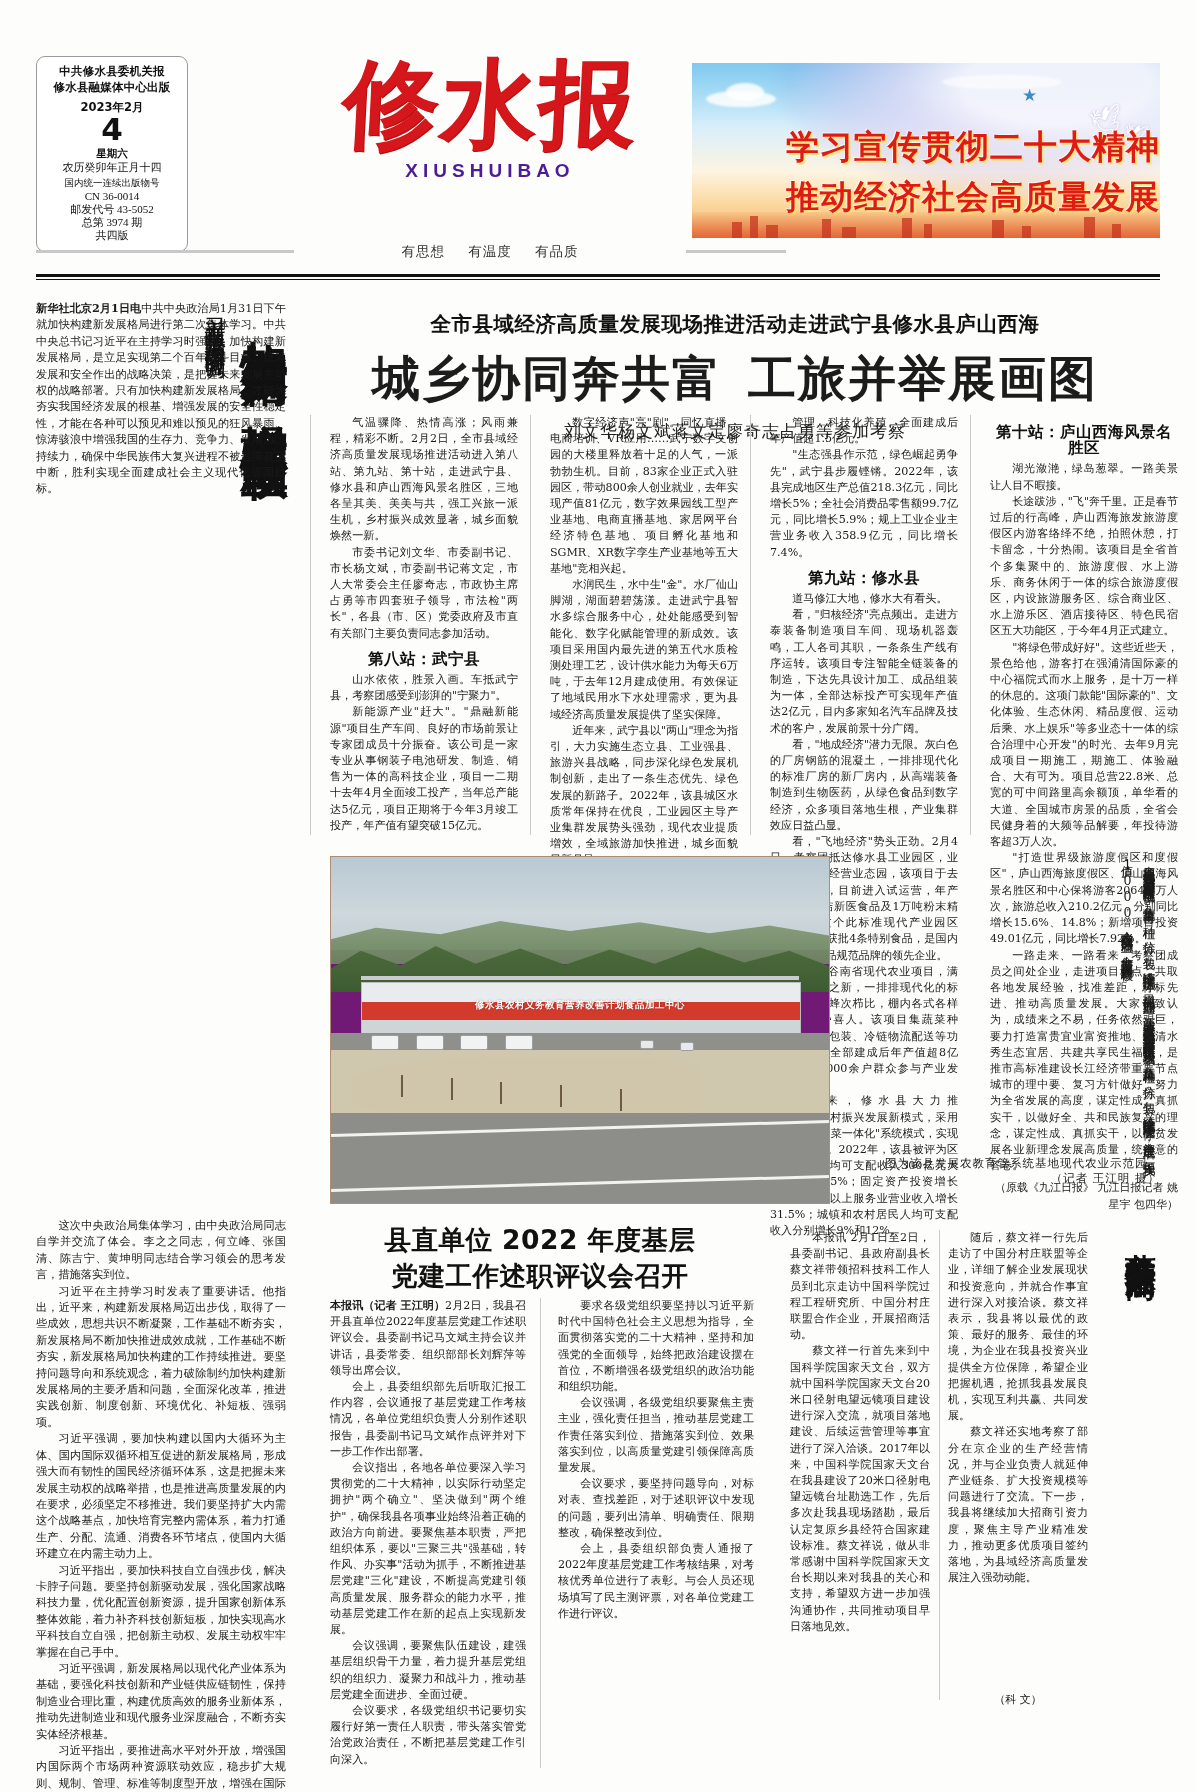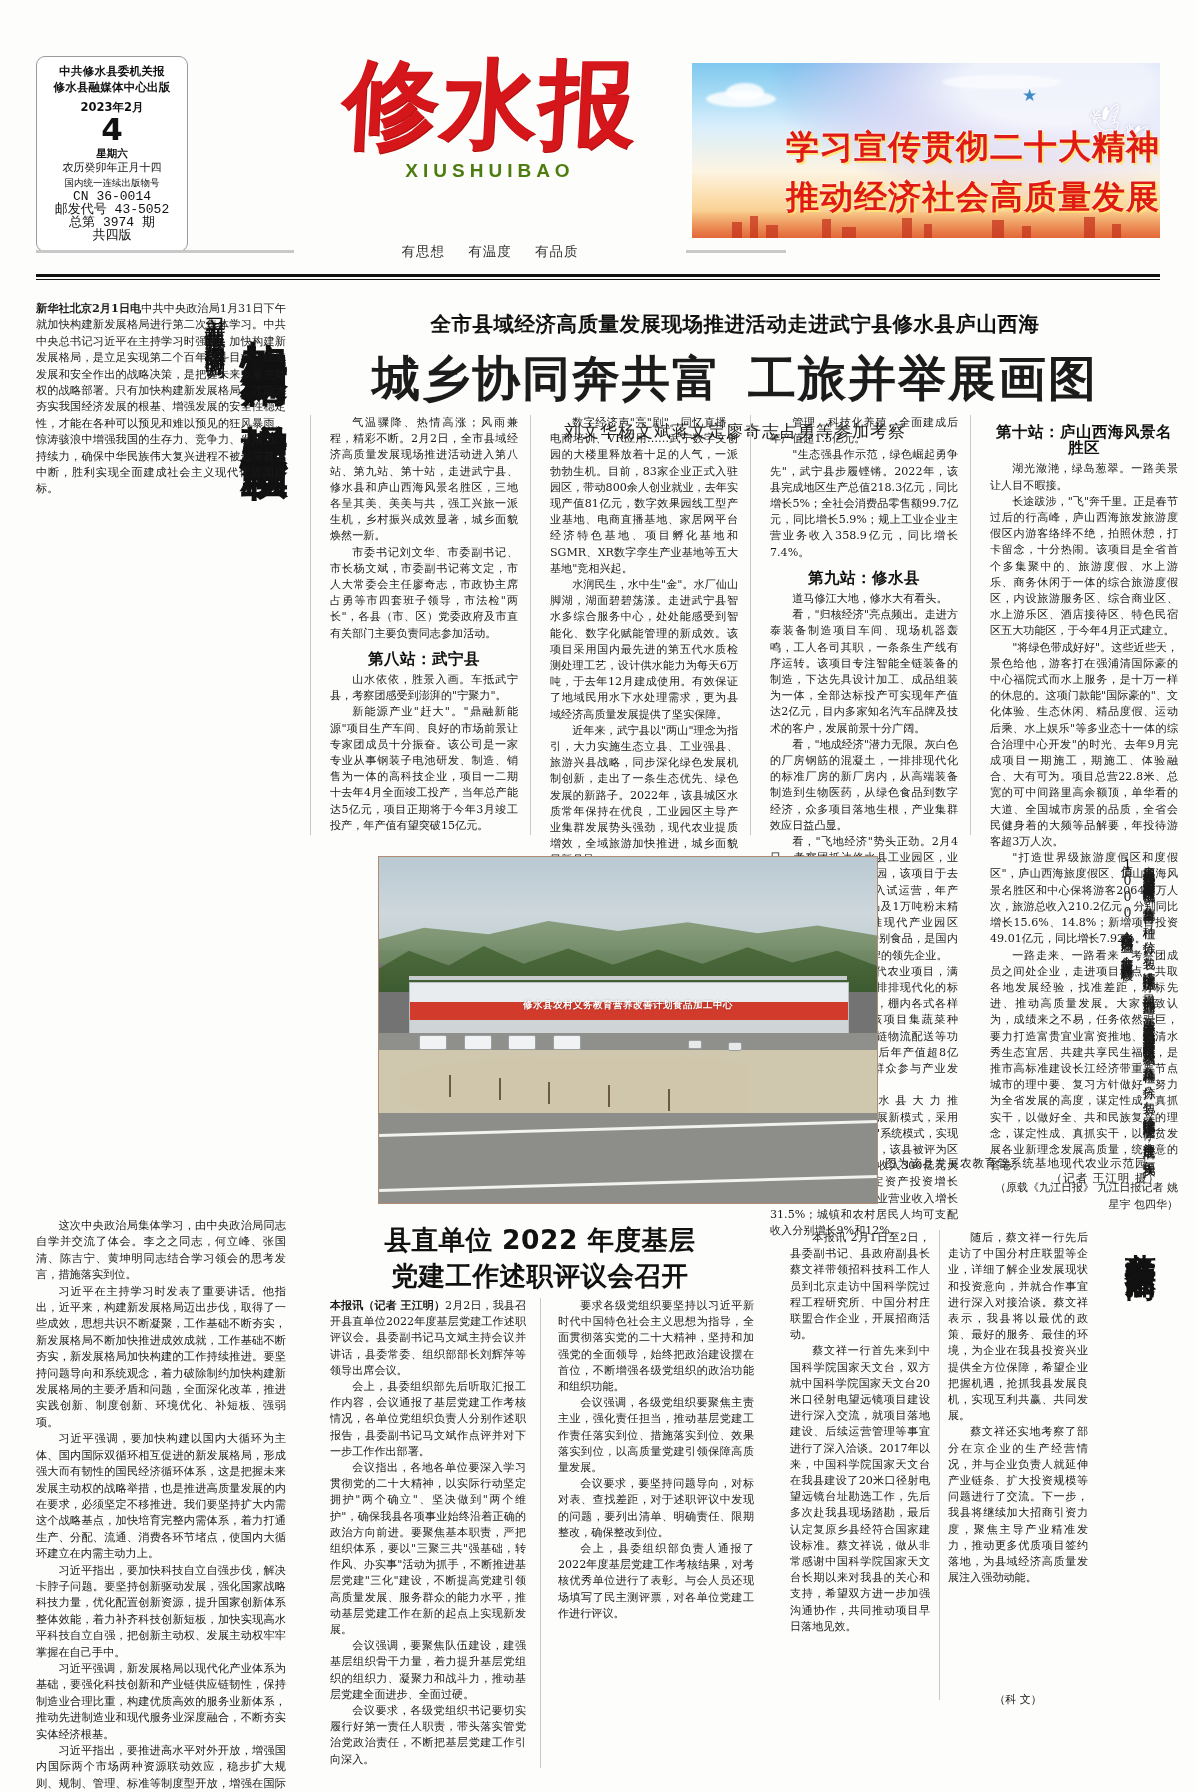--- a/index.html
+++ b/index.html
@@ -21,32 +21,32 @@
     text-align:center;box-sizing:border-box;padding:6px 3px 3px 3px;
     font-family:"DejaVu Sans","Liberation Sans",sans-serif;
   }
   .pb-l1{font-size:11.5px;font-weight:bold;line-height:16px;letter-spacing:.2px;}
   .pb-l2{font-size:11.5px;font-weight:bold;line-height:16px;letter-spacing:.2px;}
   .pb-date{font-size:11.5px;font-weight:bold;margin-top:5px;line-height:14px;}
   .pb-day{font-size:31px;font-weight:bold;line-height:33px;margin-top:-1px;font-family:"DejaVu Sans",sans-serif;}
   .pb-week{font-size:10.5px;font-weight:bold;line-height:14px;}
   .pb-lunar{font-size:11px;font-family:"DejaVu Serif","Liberation Serif",serif;line-height:16px;}
   .pb-sm{font-size:9.5px;line-height:14px;font-family:"DejaVu Serif","Liberation Serif",serif;}
-  .pb-sm2{font-size:13px;line-height:13px;font-family:Liberation Mono, monospace;}
+  .pb-sm2{font-size:11px;line-height:13px;font-family:Liberation Serif, serif;}
 
   .logo-wrap{position:absolute;left:300px;top:52px;width:380px;text-align:center;}
   .logo-cn{
     font-size:96px;line-height:104px;color:#d5161a;font-weight:bold;
     font-family:"DejaVu Serif","Liberation Serif",serif;
     letter-spacing:2px;
     text-shadow:1px 1px 0 #b3100f;
     transform:skewX(-3deg);
   }
   .logo-py{
-    font-size:19px;letter-spacing:5px;color:#4d7c0f;margin-top:4px;font-weight:600;
+    font-size:19px;letter-spacing:5px;color:#4c1d95;margin-top:4px;font-weight:600;
     font-family:"Liberation Sans",sans-serif;
   }
   .slogan{
     position:absolute;left:300px;top:243px;width:380px;text-align:center;
     font-size:13.5px;color:#333;letter-spacing:1px;
   }
   .slogan span{margin:0 9px;}
   .rule-l{position:absolute;left:36px;top:250px;width:258px;height:3px;background:#c9c9c9;}
   .rule-r{position:absolute;left:686px;top:250px;width:100px;height:3px;background:#c9c9c9;}
 
@@ -153,21 +153,21 @@
   .c-d{left:680px;}
   .stationhead{
     text-align:center;font-family:"DejaVu Sans","Liberation Sans",sans-serif;
     font-weight:bold;font-size:15.5px;margin:9px 0 5px 0;letter-spacing:.5px;color:#111;
   }
   .vsep{position:absolute;top:0;width:1px;background:#c9c9c9;}
 
   
   .photo-wrap{
     position:absolute;left:330px;top:856px;width:500px;height:348px;
-    border:1px solid #b08c72;box-sizing:border-box;overflow:hidden;background:#737373;margin-left:48px;
+    border:1px solid #b08c72;box-sizing:border-box;overflow:hidden;background:#701a75;
   }
   .ph-sky{position:absolute;left:0;top:0;width:100%;height:27%;
     background:linear-gradient(180deg,#b9c9d2,#cdd7dc 60%,#c3cfd2);}
   .ph-hill{position:absolute;left:0;top:15%;width:100%;height:16%;
     background:linear-gradient(180deg,#8ba07f,#6c8560);
     clip-path:polygon(0 55%,9% 34%,22% 46%,34% 22%,48% 40%,62% 24%,76% 44%,88% 30%,100% 48%,100% 100%,0 100%);opacity:.95;}
   .ph-trees{position:absolute;left:0;top:22%;width:100%;height:17%;
     background:linear-gradient(180deg,#51703f,#3d5b31);
     clip-path:polygon(0 60%,6% 30%,14% 55%,21% 22%,29% 52%,38% 26%,47% 54%,56% 28%,65% 52%,74% 24%,83% 50%,92% 30%,100% 56%,100% 100%,0 100%);}
   .ph-bldg{

